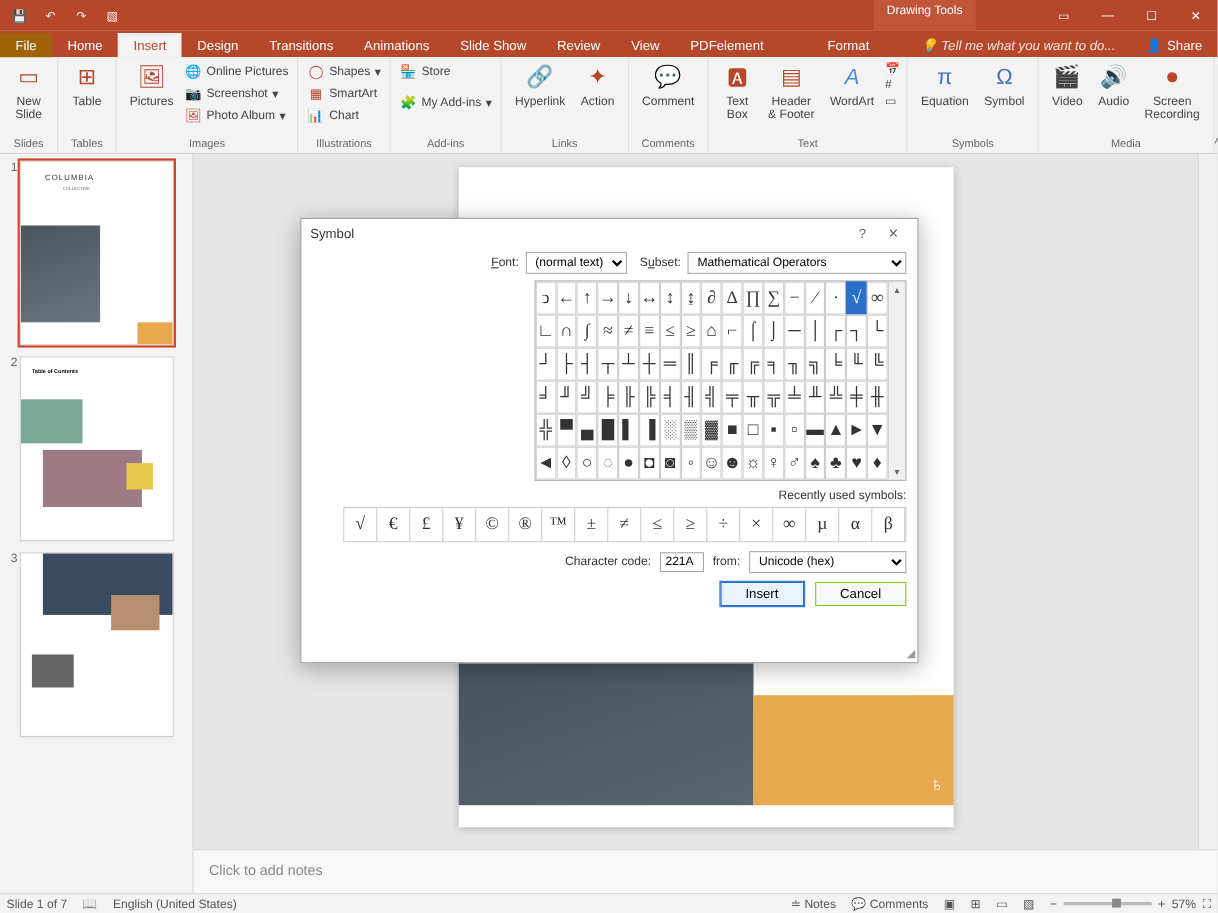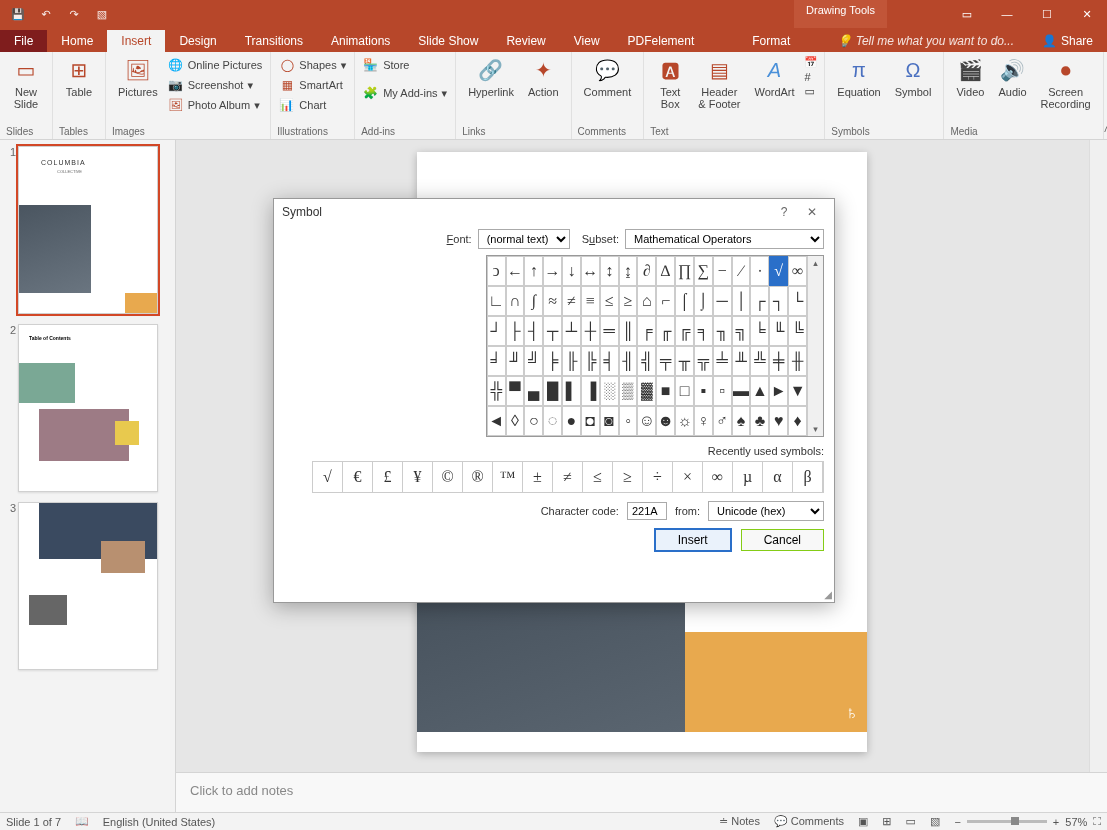--- a/index.html
+++ b/index.html
@@ -10,30 +10,30 @@
 .titlebar .qat { display: flex; gap: 8px; padding-left: 8px; align-items: center; }
 .titlebar .qat .qbtn { width: 20px; height: 20px; display: flex; align-items: center; justify-content: center; color: #fff; opacity: .9; }
 .titlebar .title-center { position: absolute; left: 0; right: 0; text-align: center; pointer-events: none; }
 .titlebar .drawing-tools { position: absolute; right: 220px; top: 0; height: 28px; padding: 4px 12px 0; background: #c15538; font-size: 11px; }
 .titlebar .winbtns { position: absolute; right: 0; display: flex; }
 .titlebar .winbtns .wb { width: 40px; height: 28px; display: flex; align-items: center; justify-content: center; }
 
 
 .menutabs { height: 24px; background: #b7472a; display: flex; align-items: flex-end; color: #fff; font-size: 12px; }
 .menutabs .tab { padding: 4px 14px; cursor: pointer; }
-.menutabs .tab.file { background: #7f1d1d; }
+.menutabs .tab.file { background: #a16207; }
 .menutabs .tab.active { background: #f3f3f3; color: #b7472a; }
 .menutabs .tellme { margin-left: auto; opacity: .85; font-style: italic; padding: 4px 14px; }
 .menutabs .share { padding: 4px 14px; display: flex; align-items: center; gap: 4px; }
 
 
 .ribbon { height: 88px; background: #f3f3f3; border-bottom: 1px solid #d4d4d4; display: flex; font-size: 11px; color: #444; }
 .ribbon .group { border-right: 1px solid #e0e0e0; padding: 2px 6px 0; display: flex; flex-direction: column; }
 .ribbon .group .controls { flex: 1; display: flex; align-items: flex-start; gap: 2px; }
-.ribbon .group .glabel { font-size: 10px; color: #666; padding: 2px 0; }
+.ribbon .group .glabel { text-align: center; font-size: 10px; color: #666; padding: 2px 0; }
 .ribbon .bigbtn { display: flex; flex-direction: column; align-items: center; justify-content: center; padding: 2px 6px; gap: 2px; cursor: pointer; text-align: center; line-height: 1.1; }
 .ribbon .bigbtn .ico { width: 28px; height: 28px; display: flex; align-items: center; justify-content: center; font-size: 20px; color: #b7472a; }
 .ribbon .stack { display: flex; flex-direction: column; gap: 2px; padding-top: 2px; }
 .ribbon .smbtn { display: flex; align-items: center; gap: 4px; padding: 1px 2px; cursor: pointer; white-space: nowrap; }
 .ribbon .smbtn .sico { width: 16px; height: 16px; display: inline-flex; align-items: center; justify-content: center; font-size: 12px; color: #b7472a; }
 .ribbon .collapse { width: 20px; display: flex; align-items: flex-end; justify-content: center; padding-bottom: 4px; color: #666; }
 
 
 .workarea { position: absolute; top: 140px; bottom: 18px; left: 0; right: 0; display: flex; }
 .slidepanel { width: 176px; background: #f3f3f3; border-right: 1px solid #d4d4d4; overflow-y: auto; padding: 6px 4px; }
@@ -457,21 +457,21 @@
         <div class="cell">×</div>
         <div class="cell">∞</div>
         <div class="cell">µ</div>
         <div class="cell">α</div>
         <div class="cell">β</div>
       </div>
     <div class="bottomrow">
       <label><span class="u">C</span>haracter code:</label>
       <input type="text" style="width: 40px;" value="221A">
       <label>fro<span class="u">m</span>:</label>
-      <select style="width:116px"><option>Unicode (hex)</option></select>
+      <select style="width:143px"><option>Unicode (hex)</option></select>
     </div>
     <div class="btnrow">
       <button class="primary">Insert</button>
       <button>Cancel</button>
     </div>
   </div>
   <div class="resize">◢</div>
 </div>
 
 <div class="statusbar">

